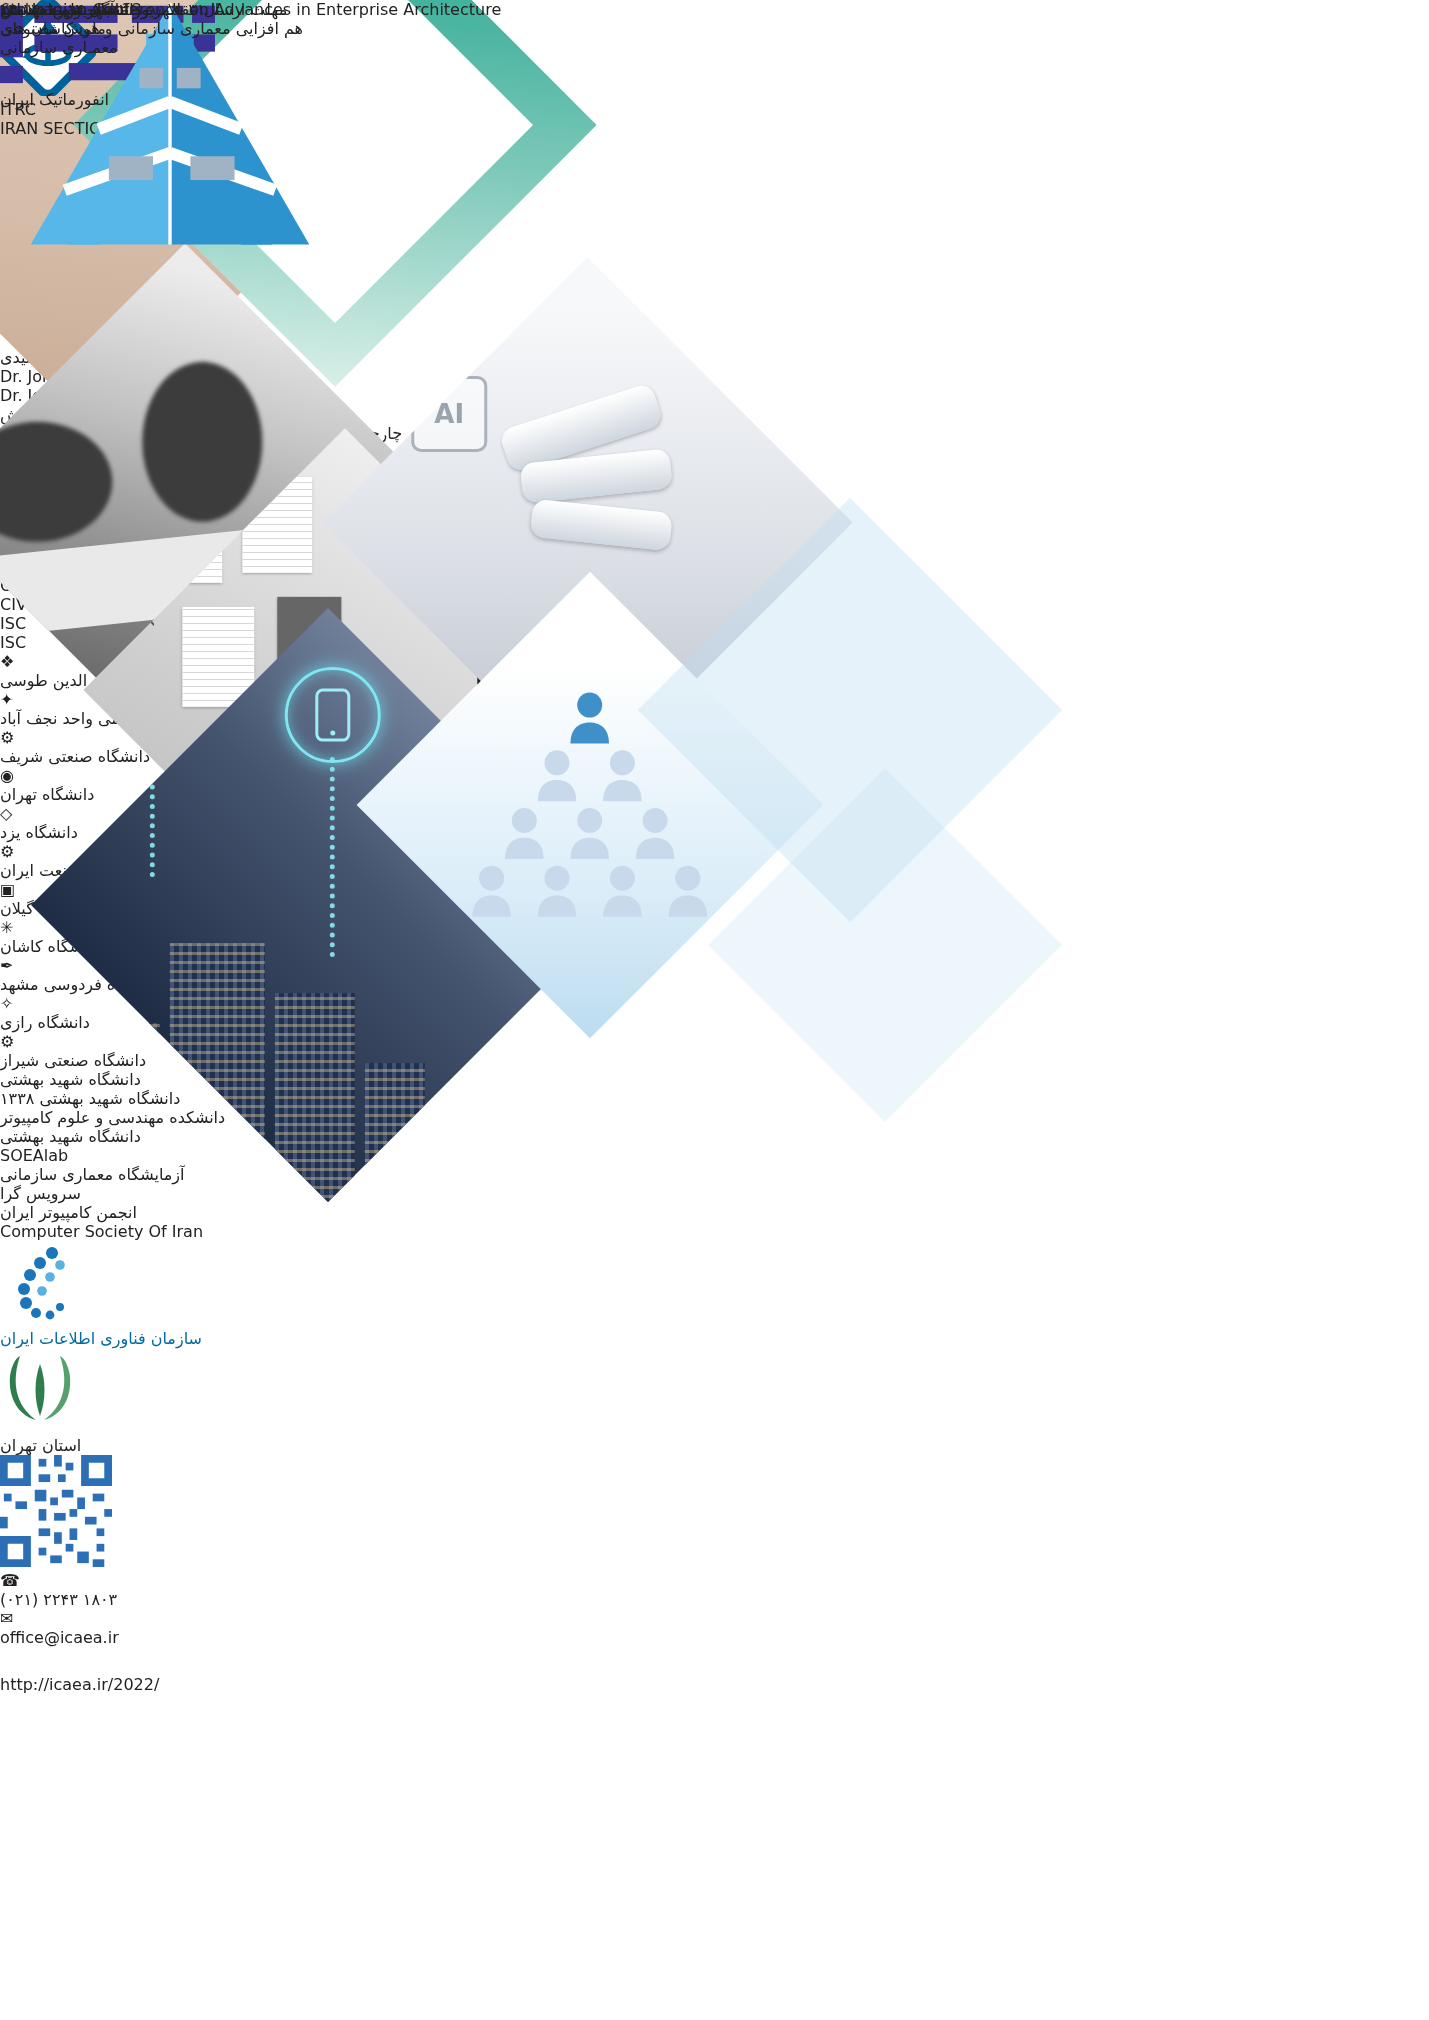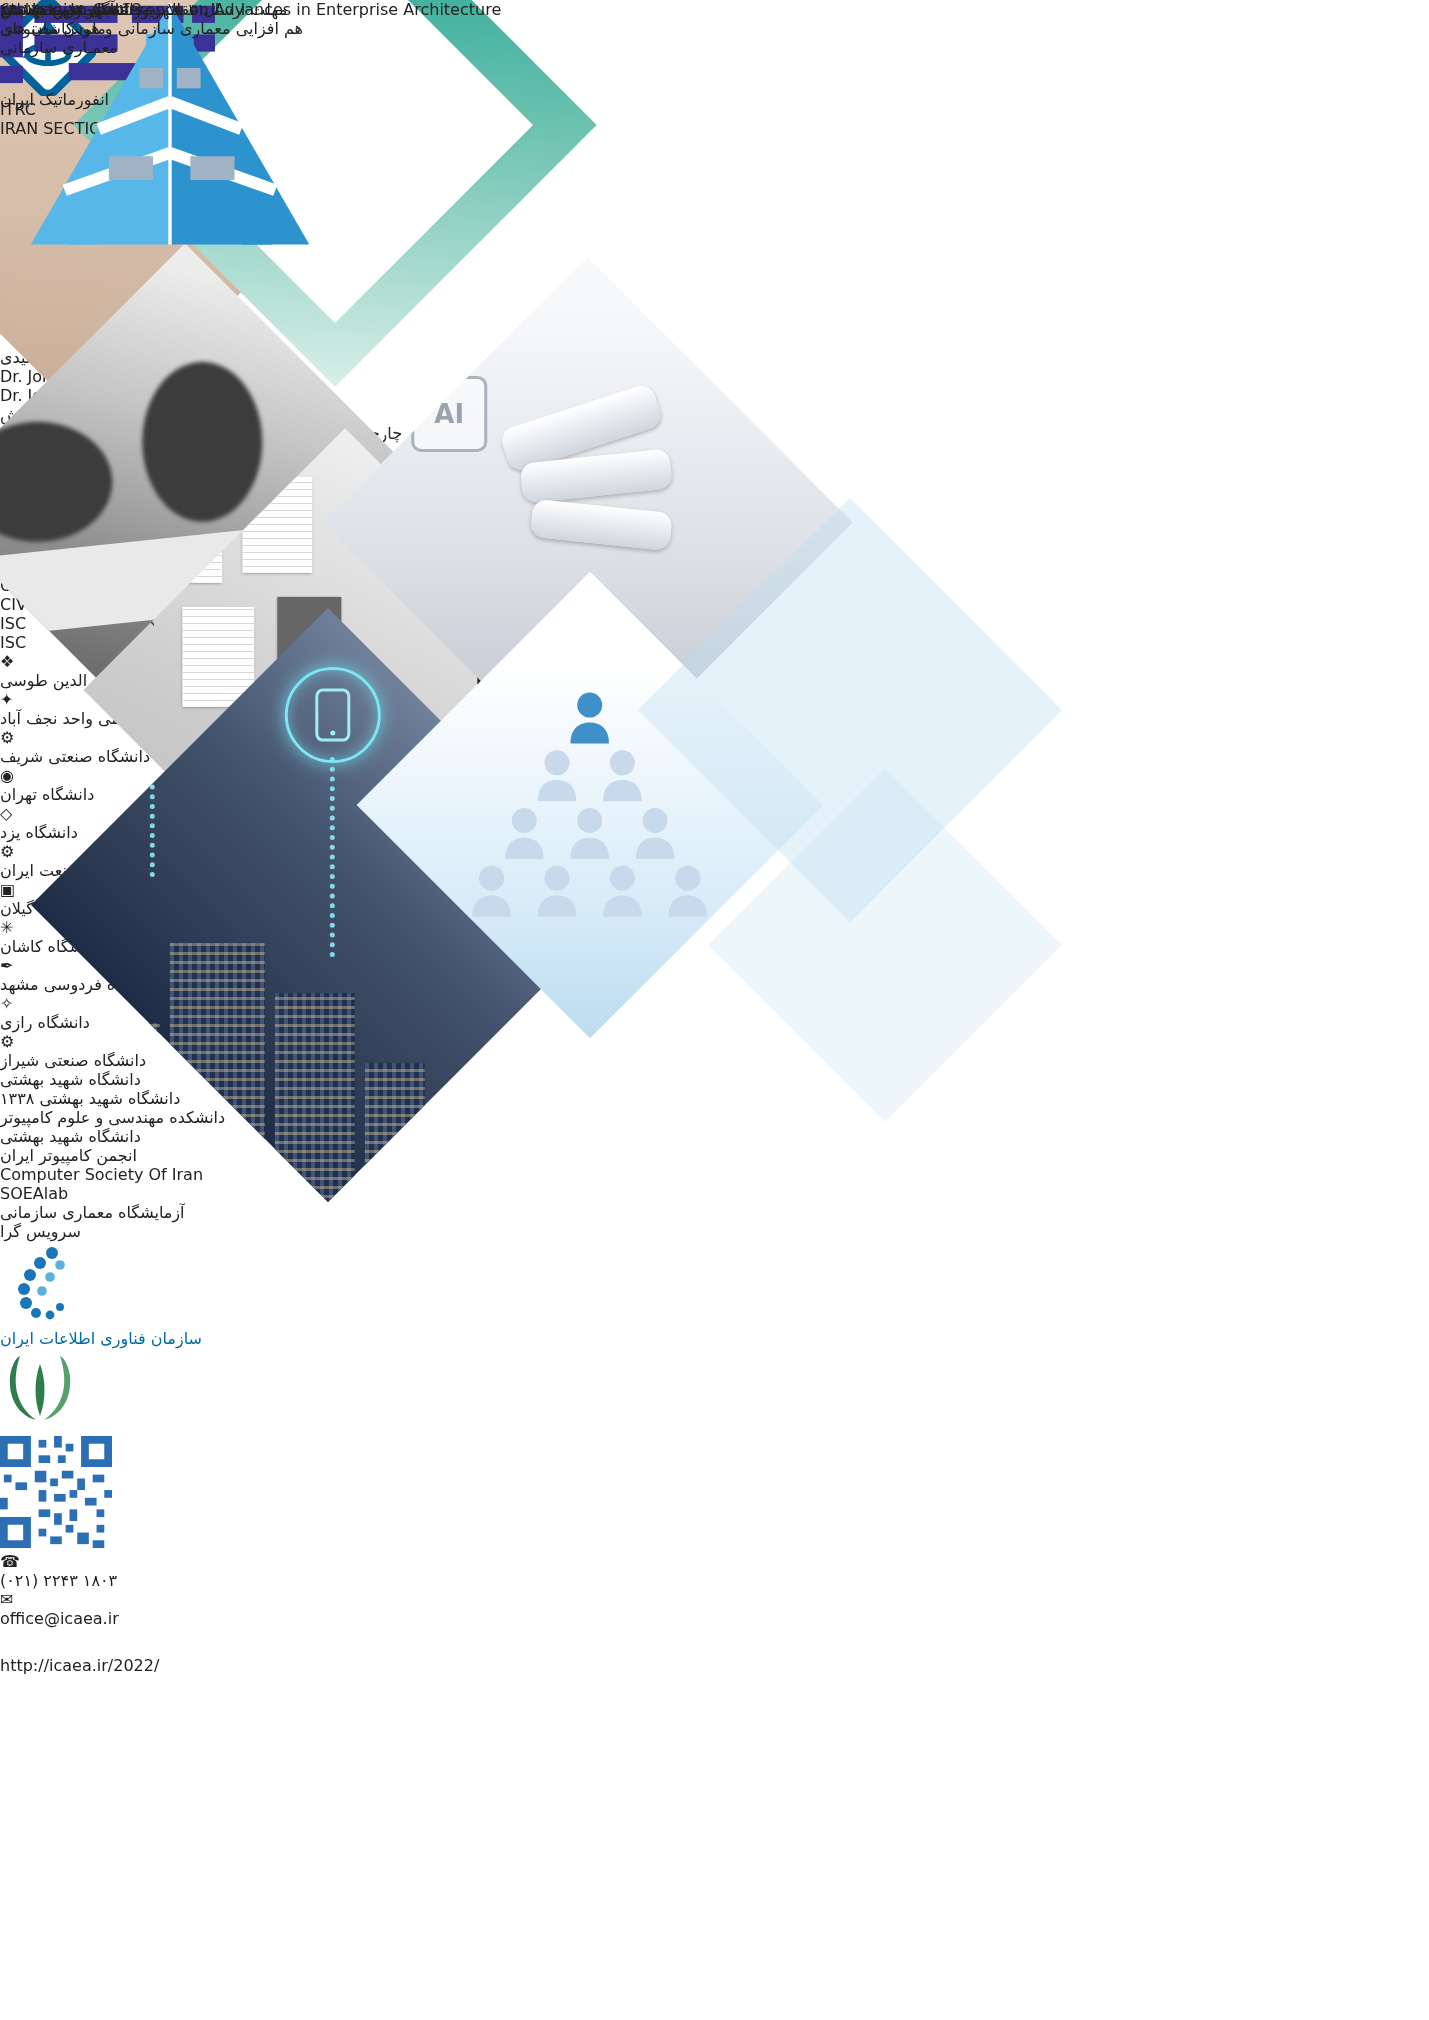--- a/index.html
+++ b/index.html
@@ -480,33 +480,33 @@
       </div>
     <div class="cap1">دانشگاه شهید بهشتی ۱۳۳۸</div>
   </div>
   <div class="sp2">
     <div class="mk2">
         <div class="fac-box"></div>
       </div>
     <div class="cap1">دانشکده مهندسی و علوم کامپیوتر</div>
     <div class="cap2">دانشگاه شهید بهشتی</div>
   </div>
+  <div class="sp2" style="width:230px;">
+    <div class="mk2 soea">
+      <div class="soea-swirl"></div>
+      <div class="soea-word">SOEAlab</div>
+    </div>
+    <div class="cap1">آزمایشگاه معماری سازمانی سرویس گرا</div>
+  </div>
   <div class="sp2">
     <div class="mk2">
         <div class="csi-grid"></div>
       </div>
     <div class="cap1">انجمن کامپیوتر ایران</div>
     <div class="cap2">Computer Society Of Iran</div>
-  </div>
-  <div class="sp2" style="width:230px;">
-    <div class="mk2 soea">
-      <div class="soea-swirl"></div>
-      <div class="soea-word">SOEAlab</div>
-    </div>
-    <div class="cap1">آزمایشگاه معماری سازمانی سرویس گرا</div>
   </div>
   <div class="sp2">
     <div class="mk2">
       <svg width="72" height="84" viewBox="0 0 36 42">
         <g fill="#1b75bb">
           <circle cx="26" cy="6" r="3"></circle>
             <circle cx="20" cy="11" r="3"></circle>
             <circle cx="15" cy="17" r="3"></circle>
           <circle cx="12" cy="24" r="3"></circle>
             <circle cx="13" cy="31" r="3"></circle>
@@ -524,20 +524,21 @@
     <div class="cap1" style="color:#0369a1;">سازمان فناوری اطلاعات ایران</div>
   </div>
   <div class="sp2">
     <div class="mk2">
       <svg width="80" height="84" viewBox="0 0 40 42">
         <path d="M10 4c-4 12-3 24 8 32-8-2-14-10-13-22 1-6 3-9 5-10z" fill="#2e7d4f"></path>
         <path d="M30 4c4 12 3 24-8 32 8-2 14-10 13-22-1-6-3-9-5-10z" fill="#57a06e"></path>
         <path d="M20 8c-3 8-3 18 0 26 3-8 3-18 0-26z" fill="#2e7d4f"></path>
       </svg>
     </div>
+    <div class="cap2">استان تهران</div>
   </div>
   <div class="sp2">
     <div class="mk2">
       <svg width="112" height="112" viewBox="0 0 29 29">
         <rect width="29" height="29" fill="#fff"></rect>
         <g fill="#2d6fb5">
           <path d="M0 0h8v8H0zM2 2v4h4V2z" fill-rule="evenodd"></path>
           <path d="M21 0h8v8h-8zM23 2v4h4V2z" fill-rule="evenodd"></path>
           <path d="M0 21h8v8H0zM2 23v4h4v-4z" fill-rule="evenodd"></path>
           <rect x="10" y="1" width="2" height="2"></rect>

